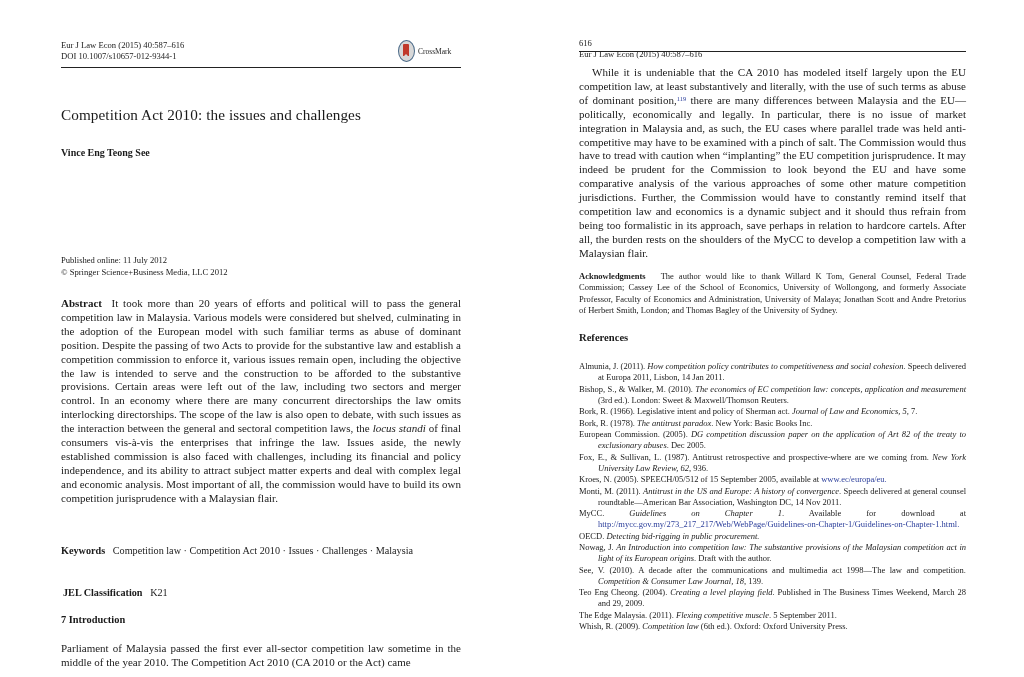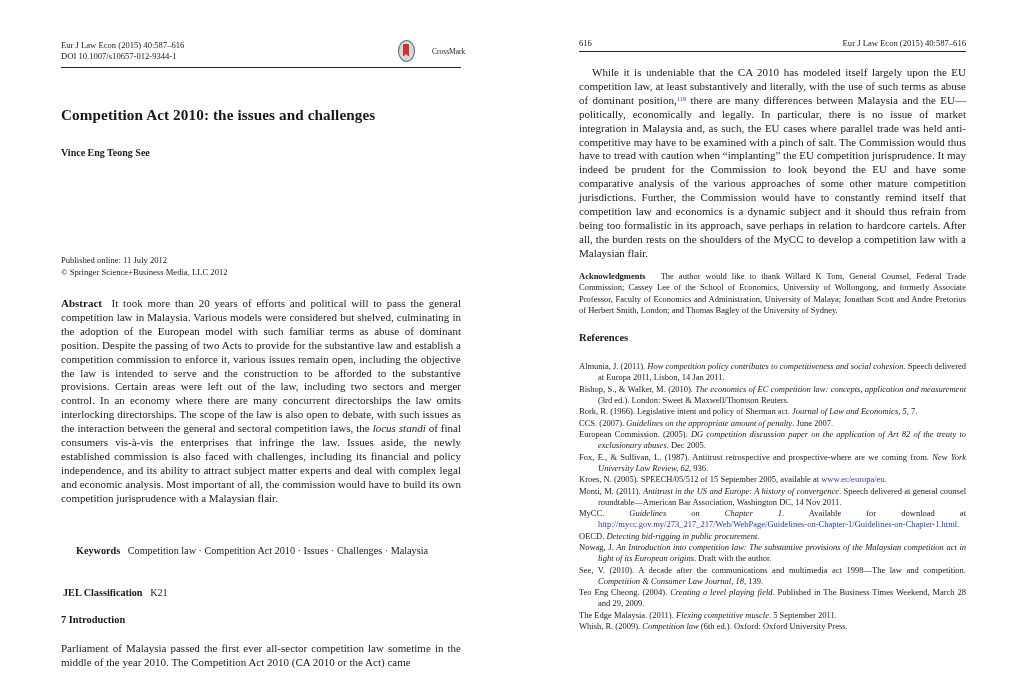--- a/index.html
+++ b/index.html
@@ -4,40 +4,40 @@
 <style>
   * { box-sizing: border-box; margin: 0; padding: 0; }
   html, body { width: 1024px; height: 677px; background: #ffffff; overflow: hidden; }
   body { font-family: "Liberation Serif", "DejaVu Serif", serif; color: #1a1a1a; position: relative; }
   .page { position: absolute; top: 0; height: 677px; width: 512px; }
   .page.left { left: 0; }
   .page.right { left: 512px; }
 
   .running-head { position: absolute; font-size: 8.6px; line-height: 11px; }
   .left .running-head { top: 40px; left: 61px; width: 400px; }
-  .right .running-head { top: 38px; left: 67px; width: 387px; display: flex; justify-content: space-between; }
+  .right .running-head { top: 38px; left: 67px; width: 387px; display: flex; justify-content: space-between; flex-direction: column; }
   .head-rule { position: absolute; height: 1.2px; background: #222; }
   .left .head-rule { top: 67px; left: 61px; width: 400px; }
   .right .head-rule { top: 51px; left: 67px; width: 387px; }
 
-  .crossmark { position: absolute; top: 40px; left: 398px; display: flex; align-items: center; gap: 17px; }
+  .crossmark { position: absolute; top: 40px; left: 398px; display: flex; align-items: center; gap: 3px; }
   .crossmark-logo { width: 17px; height: 22px; border-radius: 50%; background: #d8d8d8; border: 1.5px solid #4a6a88; position: relative; overflow: hidden; }
   .crossmark-logo::before { content: ""; position: absolute; left: 4px; top: 3px; width: 6px; height: 12px; background: #c0392b; border-radius: 1px 1px 0 0; }
   .crossmark-logo::after { content: ""; position: absolute; left: 4px; top: 13px; width: 0; height: 0; border-left: 3px solid transparent; border-right: 3px solid transparent; border-bottom: 3px solid #d8d8d8; }
   .crossmark-label { font-size: 7.5px; color: #222; }
 
-  .title { position: absolute; top: 106px; left: 61px; font-size: 15.2px; font-weight: bold; letter-spacing: 0.1px; }
+  .title { position: absolute; top: 106px; left: 61px; font-size: 15.2px; font-weight: normal; letter-spacing: 0.1px; }
   .author { position: absolute; top: 147px; left: 61px; font-size: 10px; font-weight: bold; }
   .pubinfo { position: absolute; top: 254px; left: 61px; font-size: 8.6px; line-height: 12px; }
 
   .justify { text-align: justify; text-align-last: auto; }
   .body-text { font-size: 11px; line-height: 13.9px; }
 
   .abstract { position: absolute; top: 297px; left: 61px; width: 400px; }
-  .keywords { position: absolute; top: 544px; left: 61px; width: 400px; font-size: 10.2px; line-height: 14px; margin-left: 15px; }
+  .keywords { position: absolute; top: 544px; left: 61px; width: 400px; font-size: 10.2px; line-height: 14px; }
   .jel { position: absolute; top: 587px; left: 63px; font-size: 10.2px; }
   .section-head { position: absolute; top: 614px; left: 61px; font-size: 10.4px; font-weight: bold; }
   .intro { position: absolute; top: 642px; left: 61px; width: 400px; }
 
   .right-para { position: absolute; top: 66px; left: 67px; width: 387px; text-indent: 13px; }
   sup.fn { font-size: 6.5px; color: #2a3d9a; vertical-align: top; position: relative; top: -2px; }
 
   .ack { position: absolute; top: 271px; left: 67px; width: 387px; font-size: 8.5px; line-height: 11.3px; }
   .refs-head { position: absolute; top: 332px; left: 67px; font-size: 10.6px; font-weight: bold; }
   .refs { position: absolute; top: 361px; left: 67px; width: 387px; font-size: 8.5px; line-height: 11px; list-style: none; }
@@ -99,21 +99,21 @@
   <div class="ack justify">
     <b>Acknowledgments</b>&nbsp;&nbsp;&nbsp;<span>The author would like to thank Willard K Tom, General Counsel, Federal Trade Commission; Cassey Lee of the School of Economics, University of Wollongong, and formerly Associate Professor, Faculty of Economics and Administration, University of Malaya; Jonathan Scott and Andre Pretorius of Herbert Smith, London; and Thomas Bagley of the University of Sydney.</span>
   </div>
 
   <div class="refs-head">References</div>
 
   <ul class="refs" id="refs-list">
       <li><span>Almunia, J. (2011). </span><i>How competition policy contributes to competitiveness and social cohesion</i><span>. Speech delivered at Europa 2011, Lisbon, 14 Jan 2011.</span><span class="link"></span></li>
       <li><span>Bishop, S., &amp; Walker, M. (2010). </span><i>The economics of EC competition law: concepts, application and measurement</i><span> (3rd ed.). London: Sweet &amp; Maxwell/Thomson Reuters.</span><span class="link"></span></li>
       <li><span>Bork, R. (1966). Legislative intent and policy of Sherman act. </span><i>Journal of Law and Economics, 5</i><span>, 7.</span><span class="link"></span></li>
-      <li><span>CCS. (2007). </span><i>Guidelines on the appropriate amount of penalty</i><span>. June 2007.</span><span class="link"></span></li>
+      <li><span>Bork, R. (1978). </span><i>The antitrust paradox</i><span>. New York: Basic Books Inc.</span><span class="link"></span></li>
       <li><span>European Commission. (2005). </span><i>DG competition discussion paper on the application of Art 82 of the treaty to exclusionary abuses</i><span>. Dec 2005.</span><span class="link"></span></li>
       <li><span>Fox, E., &amp; Sullivan, L. (1987). Antitrust retrospective and prospective-where are we coming from. </span><i>New York University Law Review, 62</i><span>, 936.</span><span class="link"></span></li>
       <li><span>Kroes, N. (2005). SPEECH/05/512 of 15 September 2005, available at </span><i></i><span></span><span class="link">www.ec/europa/eu.</span></li>
       <li><span>Monti, M. (2011). </span><i>Antitrust in the US and Europe: A history of convergence</i><span>. Speech delivered at general counsel roundtable—American Bar Association, Washington DC, 14 Nov 2011.</span><span class="link"></span></li>
       <li><span>MyCC. </span><i>Guidelines on Chapter 1</i><span>. Available for download at </span><span class="link">http://mycc.gov.my/273_217_217/Web/WebPage/Guidelines-on-Chapter-1/Guidelines-on-Chapter-1.html.</span></li>
       <li><span>OECD. </span><i>Detecting bid-rigging in public procurement.</i><span></span><span class="link"></span></li>
       <li><span>Nowag, J. </span><i>An Introduction into competition law: The substantive provisions of the Malaysian competition act in light of its European origins</i><span>. Draft with the author.</span><span class="link"></span></li>
       <li><span>See, V. (2010). A decade after the communications and multimedia act 1998—The law and competition. </span><i>Competition &amp; Consumer Law Journal, 18</i><span>, 139.</span><span class="link"></span></li>
       <li><span>Teo Eng Cheong. (2004). </span><i>Creating a level playing field</i><span>. Published in The Business Times Weekend, March 28 and 29, 2009.</span><span class="link"></span></li>
       <li><span>The Edge Malaysia. (2011). </span><i>Flexing competitive muscle</i><span>. 5 September 2011.</span><span class="link"></span></li>

